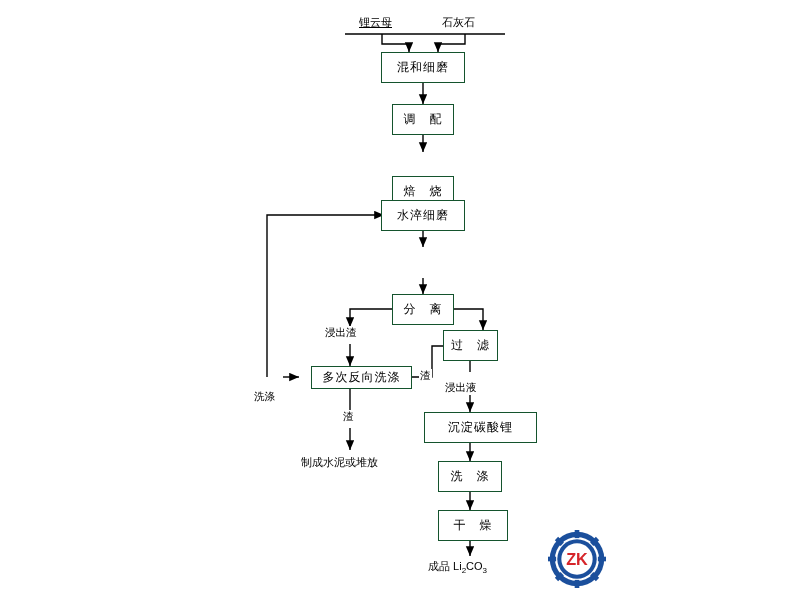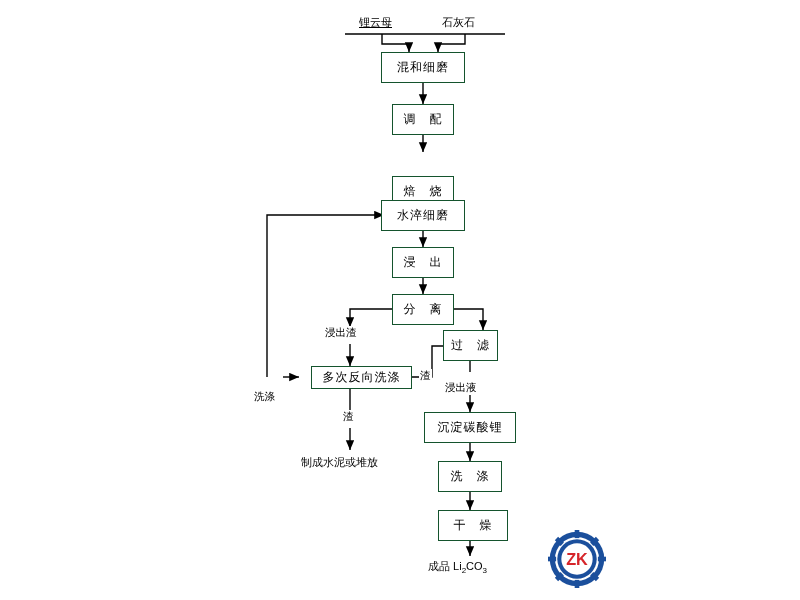--- a/index.html
+++ b/index.html
@@ -142,25 +142,24 @@
     </g>
   </svg>
 
   <div class="label" style="left:358px; top:15px;text-decoration:underline;">锂云母</div>
   <div class="label" style="left:441px; top:15px;">石灰石</div>
 
   <div class="node" style="left:381px; top:52px; width:84px; height:31px;">混和细磨</div>
   <div class="node" style="left:392px; top:104px; width:62px; height:31px;">调　配</div>
   <div class="node" style="left:392px; top:152px; width:62px; height:31px;margin-top:24px;">焙　烧</div>
   <div class="node" style="left:381px; top:200px; width:84px; height:31px;">水淬细磨</div>
-  <div class="node" style="left:392px; top:247px; width:62px; height:31px;">浸　出</div>
   <div class="node" style="left:392px; top:294px; width:62px; height:31px;">分　离</div>
   <div class="node" style="left:443px; top:330px; width:55px; height:31px;">过　滤</div>
   <div class="node" style="left:299px; top:366px; width:101px; height:23px;margin-left:12px;">多次反向洗涤</div>
-  <div class="node" style="left:424px; top:412px; width:92px; height:31px;">沉淀碳酸锂</div>
+  <div class="node" style="left:424px; top:412px; width:113px; height:31px;">沉淀碳酸锂</div>
   <div class="node" style="left:438px; top:461px; width:64px; height:31px;">洗　涤</div>
   <div class="node" style="left:438px; top:510px; width:70px; height:31px;">干　燥</div>
 
   <div class="label small" style="left:324px; top:326px;">浸出渣</div>
   <div class="label small" style="left:253px; top:390px;">洗涤</div>
   <div class="label small" style="left:419px; top:369px;">渣</div>
   <div class="label small" style="left:444px; top:381px;">浸出液</div>
   <div class="label small" style="left:342px; top:410px;">渣</div>
 
   <div class="label" style="left:300px; top:455px;">制成水泥或堆放</div>

